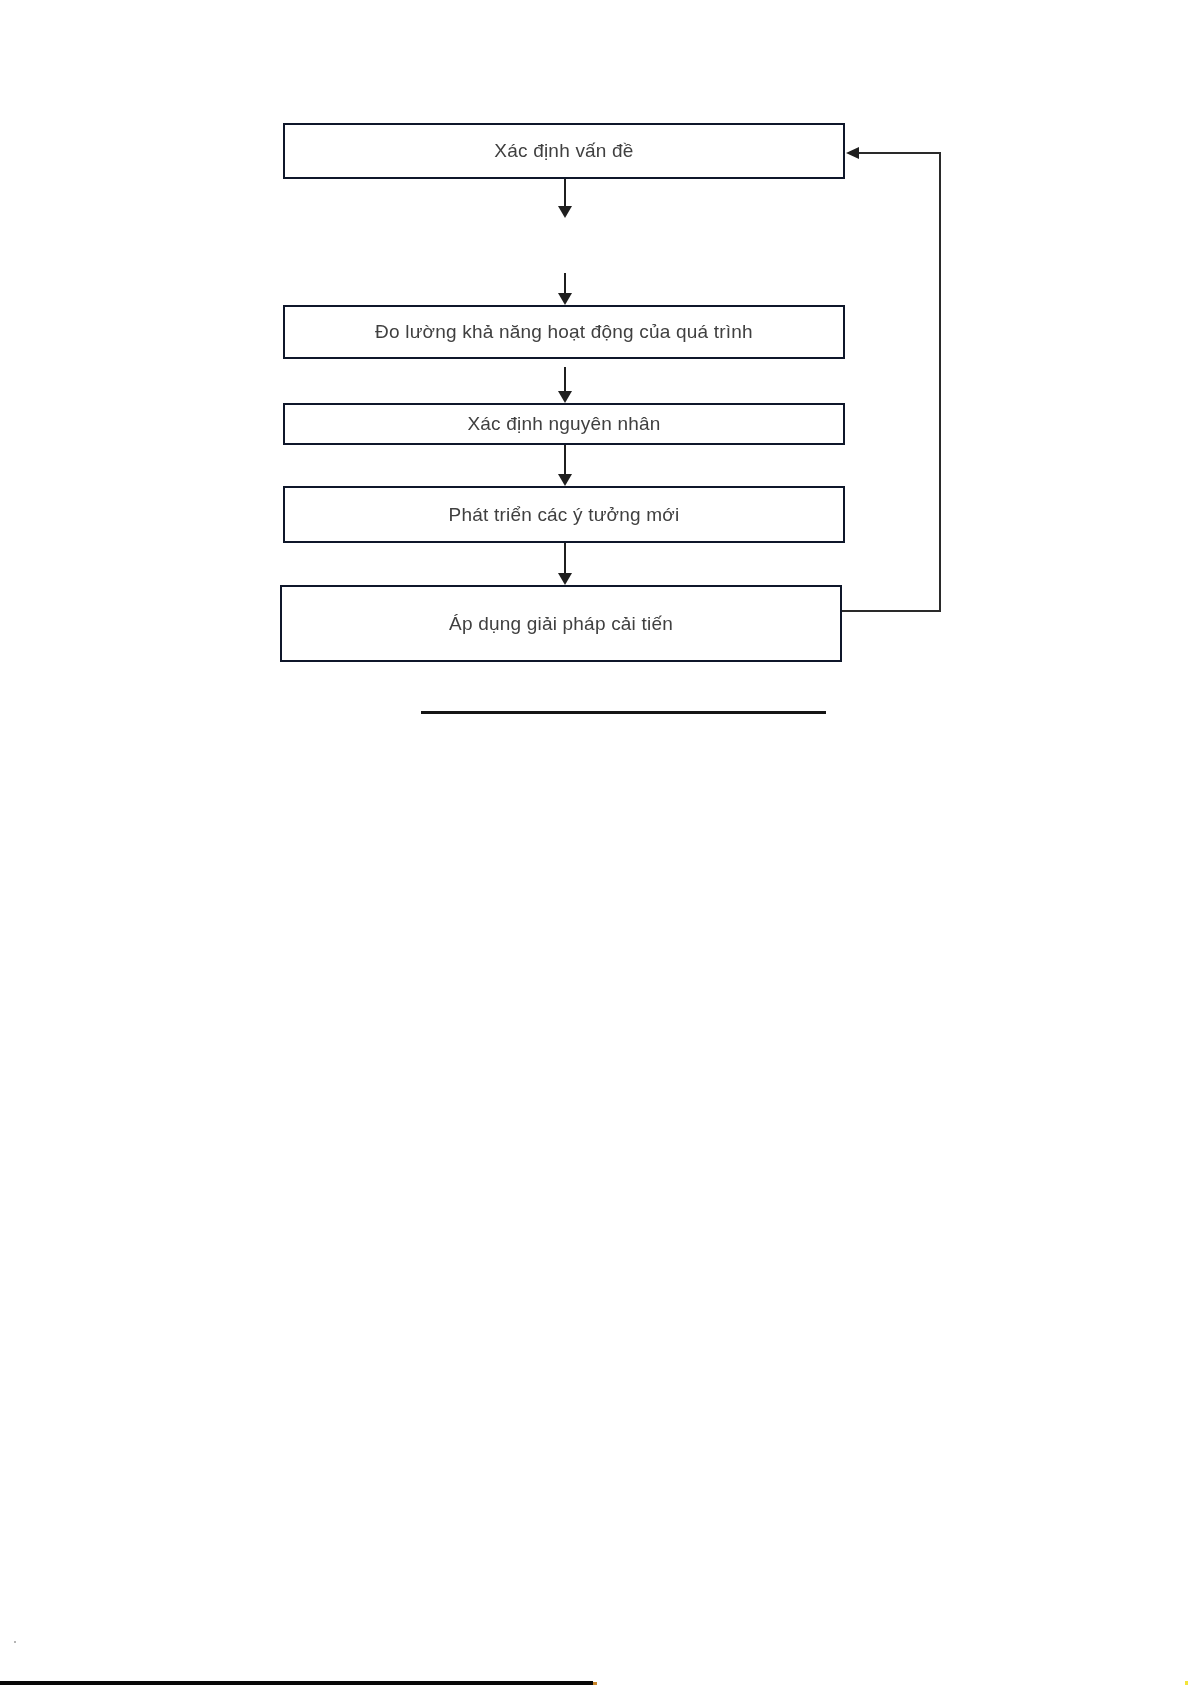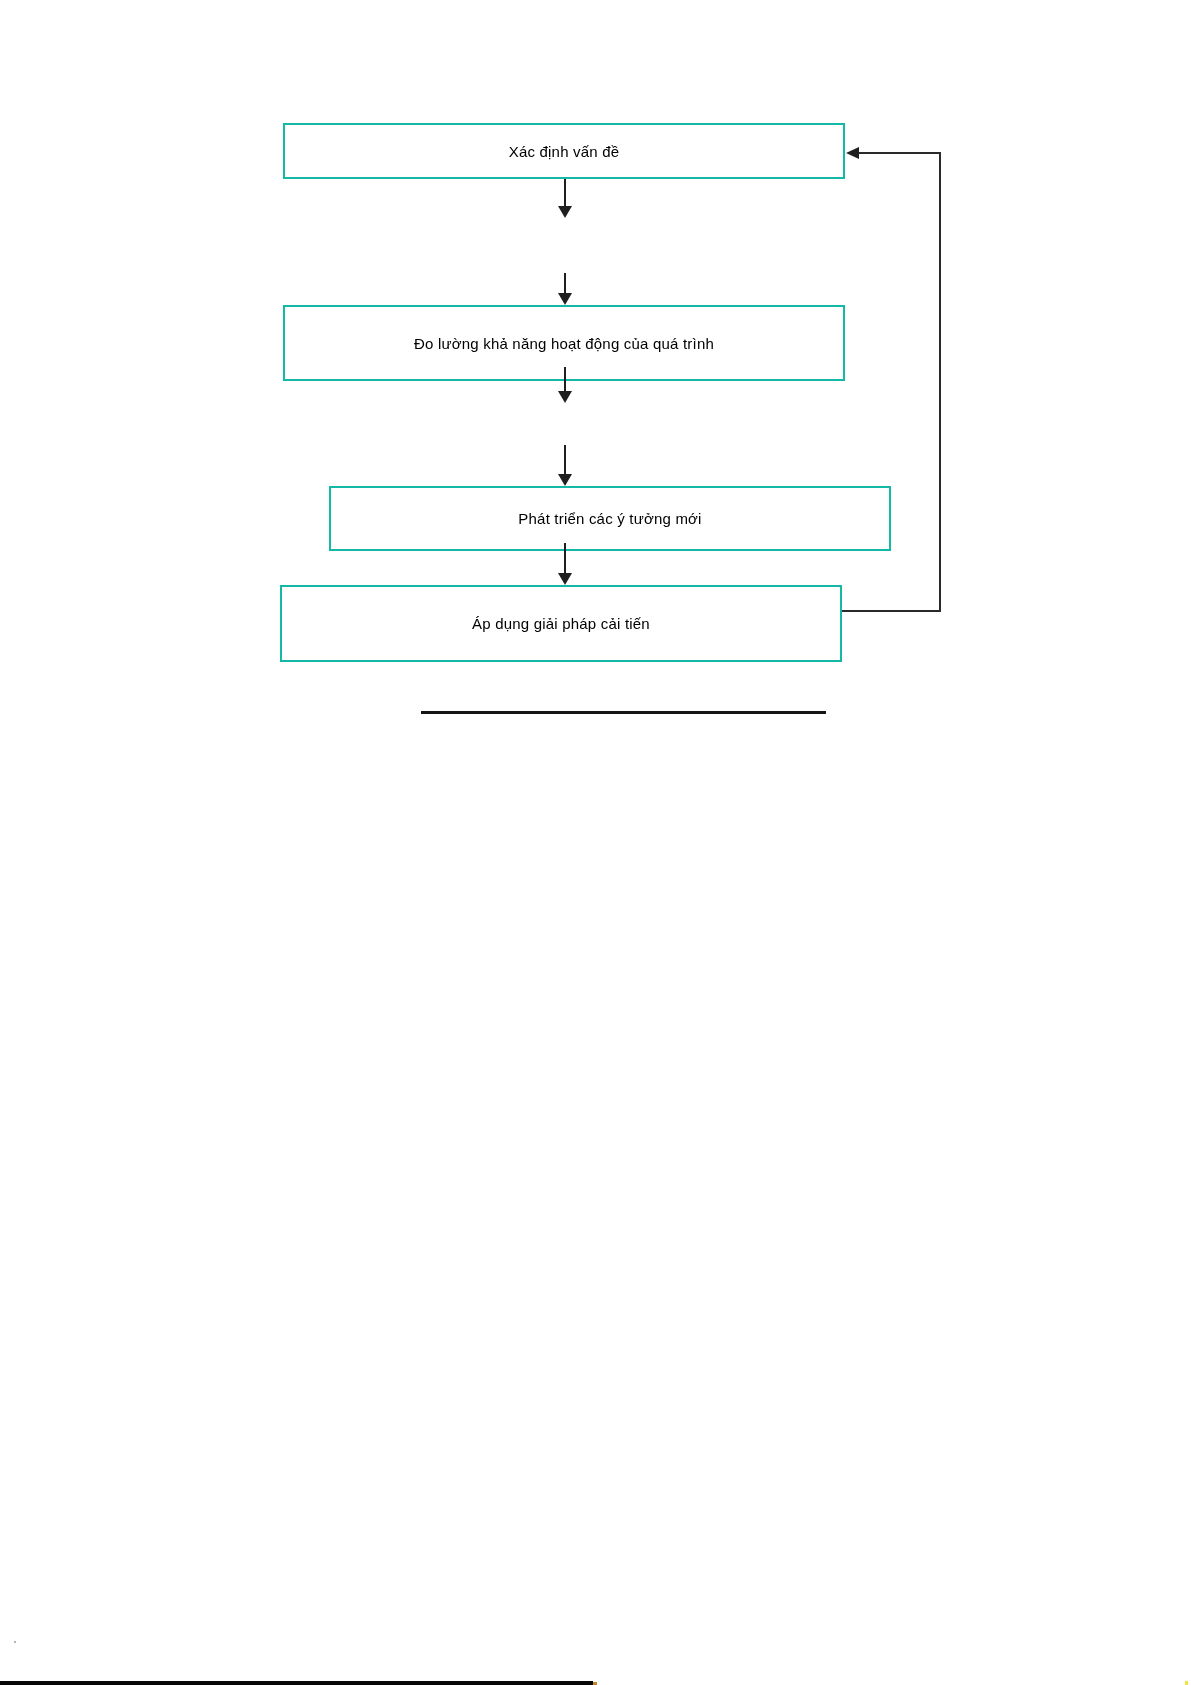--- a/index.html
+++ b/index.html
@@ -11,35 +11,35 @@
     position: relative;
     width: 1191px;
     height: 1685px;
     background: #ffffff;
     overflow: hidden;
     font-family: "Liberation Sans", sans-serif;
   }
   .flow-box {
     position: absolute;
     box-sizing: border-box;
-    border: 2px solid #14b8a6;
+    border: 2px solid #0f172a;
     background: #ffffff;
     display: flex;
     align-items: center;
     justify-content: center;
     text-align: center;
-    font-size: 15px;
-    color: #000000;
+    font-size: 19px;
+    color: #404040;
     letter-spacing: 0.2px;
   }
   .box-1 { left: 283px; top: 123px; width: 562px; height: 56px; }
   .box-2 { left: 283px; top: 218px; width: 562px; height: 55px; }
-  .box-3 { left: 283px; top: 305px; width: 562px; height: 76px; }
+  .box-3 { left: 283px; top: 305px; width: 562px; height: 54px; }
   .box-4 { left: 283px; top: 403px; width: 562px; height: 42px; }
-  .box-5 { left: 283px; top: 486px; width: 562px; height: 65px; margin-left: 46px; }
+  .box-5 { left: 283px; top: 486px; width: 562px; height: 57px; }
   .box-6 { left: 280px; top: 585px; width: 562px; height: 77px; }
 
   .v-shaft {
     position: absolute;
     left: 564px;
     width: 2px;
     background: #1f1f1f;
   }
   .v-head {
     position: absolute;
@@ -136,20 +136,23 @@
   <div class="v-shaft shaft-2"></div>
   <div class="v-head head-2"></div>
 
   <div class="flow-box box-3">
     <span>Đo lường khả năng hoạt động của quá trình</span>
   </div>
 
   <div class="v-shaft shaft-3"></div>
   <div class="v-head head-3"></div>
 
+  <div class="flow-box box-4">
+    <span>Xác định nguyên nhân</span>
+  </div>
 
   <div class="v-shaft shaft-4"></div>
   <div class="v-head head-4"></div>
 
   <div class="flow-box box-5">
     <span>Phát triển các ý tưởng mới</span>
   </div>
 
   <div class="v-shaft shaft-5"></div>
   <div class="v-head head-5"></div>

